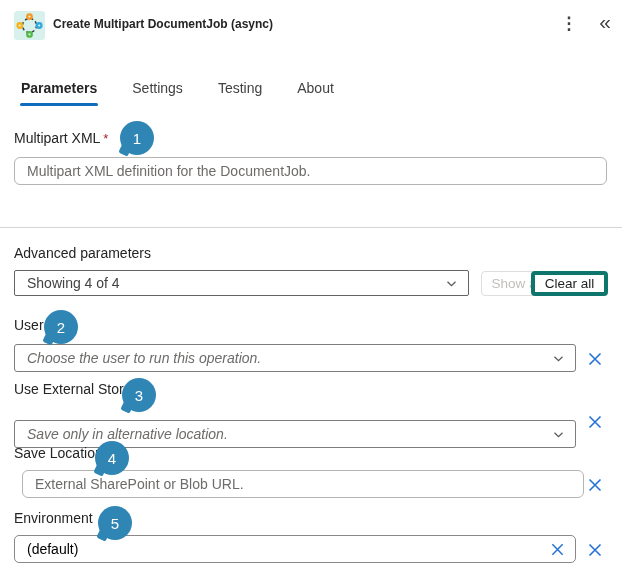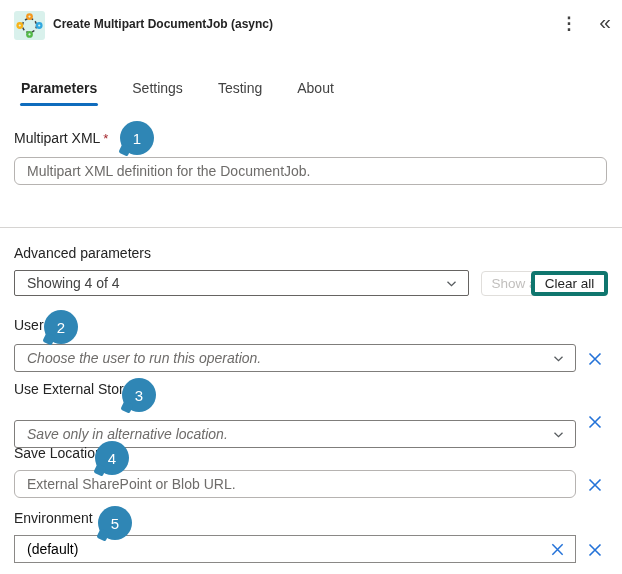--- a/index.html
+++ b/index.html
@@ -28,21 +28,21 @@
   .badge::before{content:"";position:absolute;left:0px;bottom:0px;width:10px;height:10px;background:#2f86b5;
     transform:rotate(25deg);border-radius:2px;z-index:-1;}
   
   .txt-input{position:absolute;left:14px;height:28px;box-sizing:border-box;border:1px solid #b6b3b1;border-radius:6px;
     padding:0 12px;font-size:14px;font-family:inherit;color:#000000;outline:none;}
   .txt-input::placeholder{color:#6e6c6a;opacity:1;}
   .combo{position:absolute;left:14px;height:28px;box-sizing:border-box;border:1px solid #7f7d7b;border-radius:3px;
     display:flex;align-items:center;padding:0 10px 0 12px;cursor:pointer;background:#fff;}
   .combo .ph{flex:1;font-size:14px;color:#6e6c6a;font-style:italic;white-space:nowrap;overflow:hidden;}
   .combo .chev{display:flex;align-items:center;margin-left:8px;}
-  .env-input{border:1px solid #8a8886;border-radius:0;}
+  .env-input{border:1px solid #8a8886;border-radius:5px;}
   .inner-clear{position:absolute;width:22px;height:22px;display:flex;align-items:center;justify-content:center;
     background:transparent;border:none;cursor:pointer;padding:0;}
   .remove-x{position:absolute;left:584px;width:22px;height:22px;display:flex;align-items:center;justify-content:center;
     background:transparent;border:none;cursor:pointer;padding:0;}
   
   .divider{position:absolute;left:0;top:227px;width:622px;height:1px;background:#d6d4d2;}
   .adv-combo{top:270px;width:455px;height:26px;border:1px solid #666462;border-radius:2px;}
   .adv-combo .sel{flex:1;font-size:14px;color:#424242;font-style:normal;}
   .btn{position:absolute;top:271px;height:25px;box-sizing:border-box;border-radius:4px;background:#fff;
     font-size:13.5px;font-family:inherit;display:flex;align-items:center;justify-content:center;cursor:pointer;}
@@ -126,21 +126,21 @@
     </span>
   </div>
   <button class="remove-x" style="top:411px">
     <svg width="16" height="16" viewBox="0 0 16 16">
         <path d="M2.5 2.5 L13.5 13.5 M13.5 2.5 L2.5 13.5" stroke="#2472d8" stroke-width="1.6"></path>
       </svg>
   </button>
 
   <div class="field-label" style="top:445px">Save Location</div>
   <div class="badge" style="left:95px;top:441px">4</div>
-  <input class="txt-input" style="top: 470px; width: 562px;" type="text" placeholder="External SharePoint or Blob URL.">
+  <input class="txt-input" style="top: 470px; width: 562px; margin-left: 8px;" type="text" placeholder="External SharePoint or Blob URL.">
   <button class="remove-x" style="top:474px">
     <svg width="16" height="16" viewBox="0 0 16 16">
         <path d="M2.5 2.5 L13.5 13.5 M13.5 2.5 L2.5 13.5" stroke="#2472d8" stroke-width="1.6"></path>
       </svg>
   </button>
 
   <div class="field-label" style="top:510px">Environment</div>
   <div class="badge" style="left:98px;top:506px">5</div>
   <input class="txt-input env-input" style="top: 535px; width: 562px;" type="text" value="(default)">
   <button class="inner-clear" style="left:546px;top:538px">

